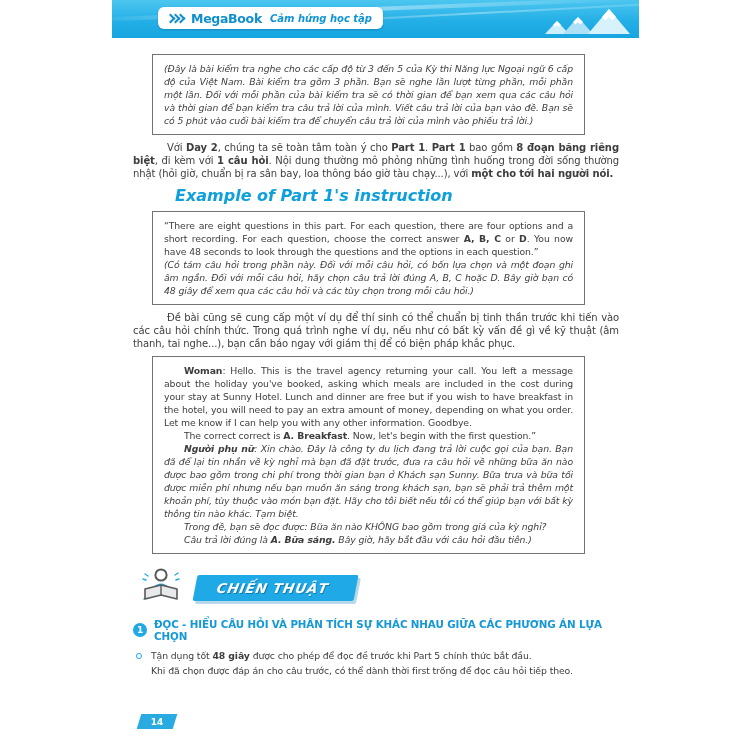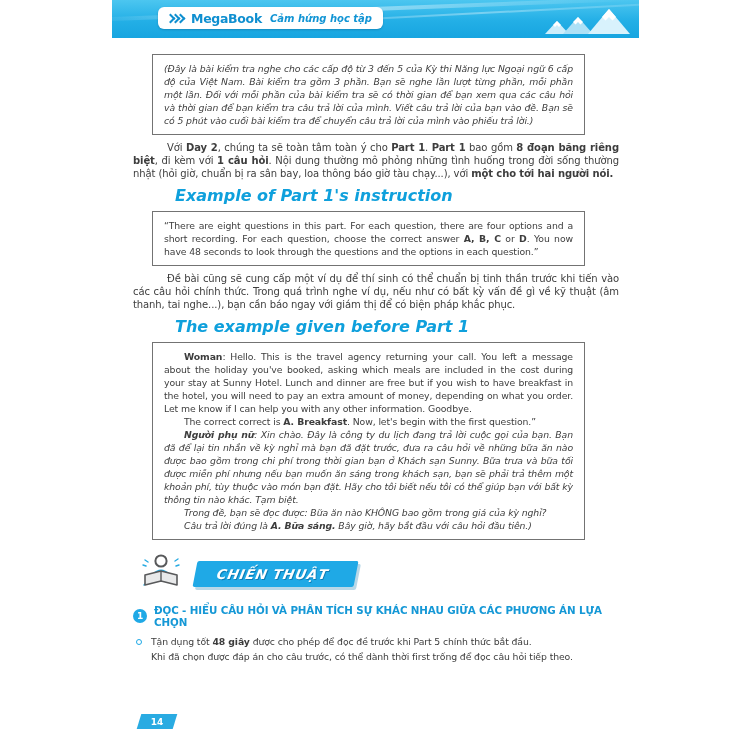--- a/index.html
+++ b/index.html
@@ -121,25 +121,25 @@
     <div class="quote-box">
       <p class="qp italic">(Đây là bài kiểm tra nghe cho các cấp độ từ 3 đến 5 của Kỳ thi Năng lực Ngoại ngữ 6 cấp độ của Việt Nam. Bài kiểm tra gồm 3 phần. Bạn sẽ nghe lần lượt từng phần, mỗi phần một lần. Đối với mỗi phần của bài kiểm tra sẽ có thời gian để bạn xem qua các câu hỏi và thời gian để bạn kiểm tra câu trả lời của mình. Viết câu trả lời của bạn vào đề. Bạn sẽ có 5 phút vào cuối bài kiểm tra để chuyển câu trả lời của mình vào phiếu trả lời.)</p>
     </div>
 
     <p class="body-p"><span>Với </span><span class="b">Day 2</span><span>, chúng ta sẽ toàn tâm toàn ý cho </span><span class="b">Part 1</span><span>. </span><span class="b">Part 1</span><span> bao gồm </span><span class="b">8 đoạn băng riêng biệt</span><span>, đi kèm với </span><span class="b">1 câu hỏi</span><span>. Nội dung thường mô phỏng những tình huống trong đời sống thường nhật (hỏi giờ, chuẩn bị ra sân bay, loa thông báo giờ tàu chạy...), với </span><span class="b">một cho tới hai người nói.</span></p>
 
     <h4 class="blue-head">Example of Part 1's instruction</h4>
 
     <div class="quote-box">
       <p class="qp"><span>“There are eight questions in this part. For each question, there are four options and a short recording. For each question, choose the correct answer </span><span class="b">A, B, C</span><span> or </span><span class="b">D</span><span>. You now have 48 seconds to look through the questions and the options in each question.”</span></p>
+      <p class="qp italic">(Có tám câu hỏi trong phần này. Đối với mỗi câu hỏi, có bốn lựa chọn và một đoạn ghi âm ngắn. Đối với mỗi câu hỏi, hãy chọn câu trả lời đúng A, B, C hoặc D. Bây giờ bạn có 48 giây để xem qua các câu hỏi và các tùy chọn trong mỗi câu hỏi.)</p>
     </div>
 
     <p class="body-p">Đề bài cũng sẽ cung cấp một ví dụ để thí sinh có thể chuẩn bị tinh thần trước khi tiến vào các câu hỏi chính thức. Trong quá trình nghe ví dụ, nếu như có bất kỳ vấn đề gì về kỹ thuật (âm thanh, tai nghe...), bạn cần báo ngay với giám thị để có biện pháp khắc phục.</p>
 
-    <h4 class="blue-head">The example given before Part 1</h4>
 
     <div class="quote-box">
       <p class="qp indent"><span class="b">Woman</span><span>: Hello. This is the travel agency returning your call. You left a message about the holiday you've booked, asking which meals are included in the cost during your stay at Sunny Hotel. Lunch and dinner are free but if you wish to have breakfast in the hotel, you will need to pay an extra amount of money, depending on what you order. Let me know if I can help you with any other information. Goodbye.</span></p>
       <p class="qp indent"><span>The correct correct is </span><span class="b">A. Breakfast</span><span>. Now, let's begin with the first question.”</span></p>
       <p class="qp indent italic"><span class="b">Người phụ nữ</span><span>: Xin chào. Đây là công ty du lịch đang trả lời cuộc gọi của bạn. Bạn đã để lại tin nhắn về kỳ nghỉ mà bạn đã đặt trước, đưa ra câu hỏi về những bữa ăn nào được bao gồm trong chi phí trong thời gian bạn ở Khách sạn Sunny. Bữa trưa và bữa tối được miễn phí nhưng nếu bạn muốn ăn sáng trong khách sạn, bạn sẽ phải trả thêm một khoản phí, tùy thuộc vào món bạn đặt. Hãy cho tôi biết nếu tôi có thể giúp bạn với bất kỳ thông tin nào khác. Tạm biệt.</span></p>
       <p class="qp indent italic"><span>Trong đề, bạn sẽ đọc được: Bữa ăn nào KHÔNG bao gồm trong giá của kỳ nghỉ?</span></p>
       <p class="qp indent italic"><span>Câu trả lời đúng là </span><span class="b">A. Bữa sáng.</span><span> Bây giờ, hãy bắt đầu với câu hỏi đầu tiên.)</span></p>
     </div>
 
     <div class="banner-row">

